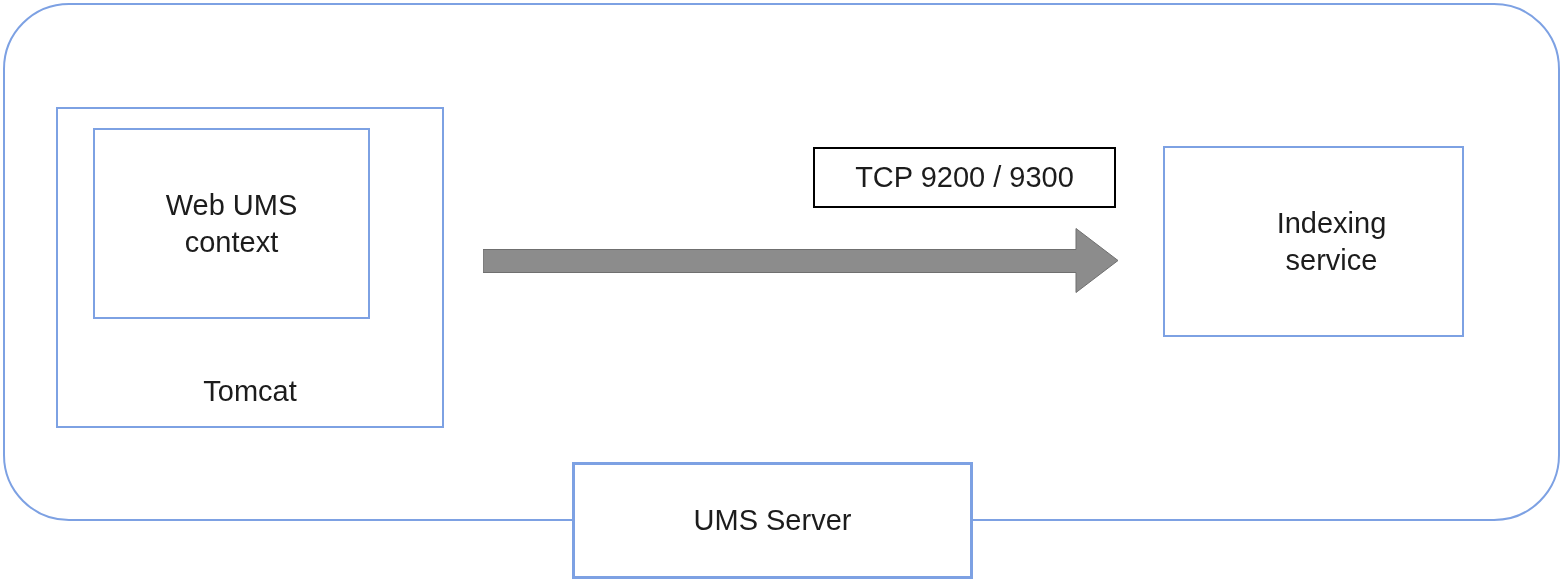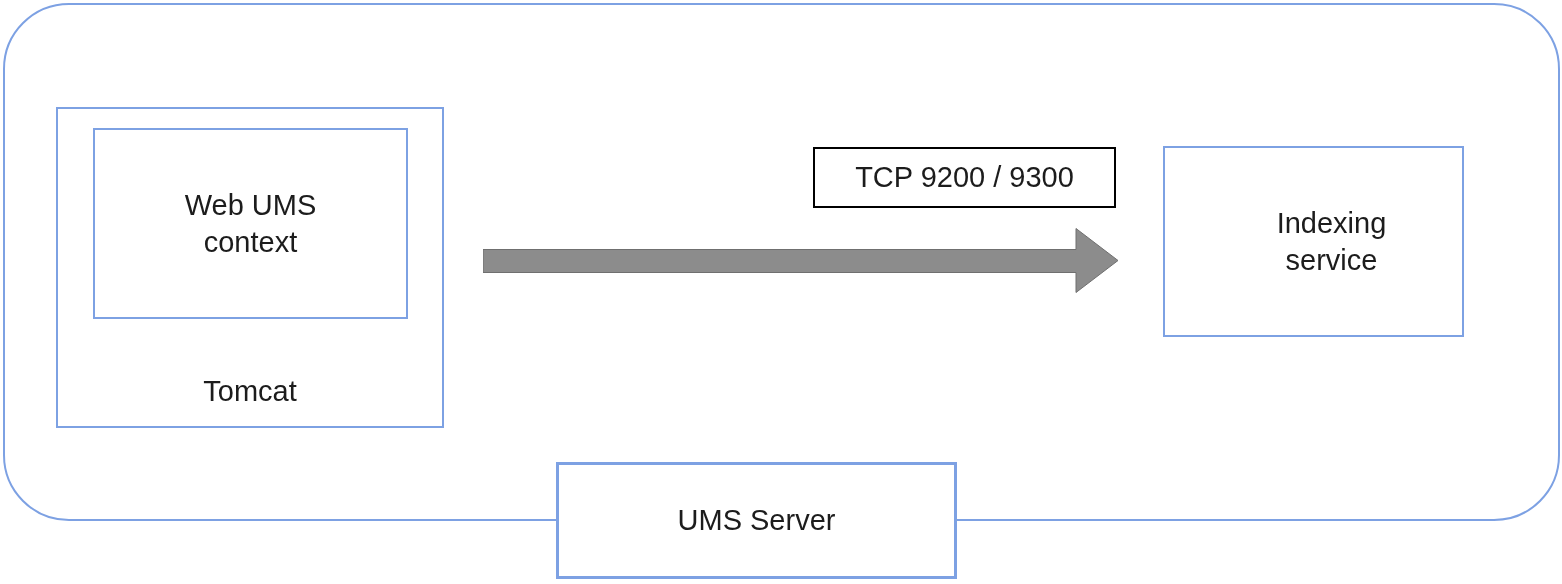--- a/index.html
+++ b/index.html
@@ -43,21 +43,21 @@
     border-radius: 66px;
     background: transparent;
   }
   .tomcat-box {
     left: 56px; top: 107px;
     width: 388px; height: 321px;
     align-items: flex-start;
   }
   .webums-box {
     left: 35px; top: 19px;      
-    width: 315px; height: 191px;
+    width: 277px; height: 191px;
   }
   .tomcat-label {
     position: absolute;
     left: 0; right: 0;
     bottom: 18px;
     text-align: center;
     font-size: 29px;
     color: var(--text);
   }
   .arrow-svg {
@@ -76,21 +76,21 @@
     justify-content: center;
     font-size: 29px;
     color: var(--text);
     z-index: 3;
   }
   .indexing-box {
     left: 1163px; top: 146px;
     width: 301px; height: 191px; padding-left: 36px;
   }
   .ums-server-box {
-    left: 556px; top: 462px;
+    left: 572px; top: 462px;
     width: 401px; height: 117px;
     border-width: 3px;
     z-index: 2;
   }
 </style>
 </head>
 <body>
 
 <div class="canvas">
 

